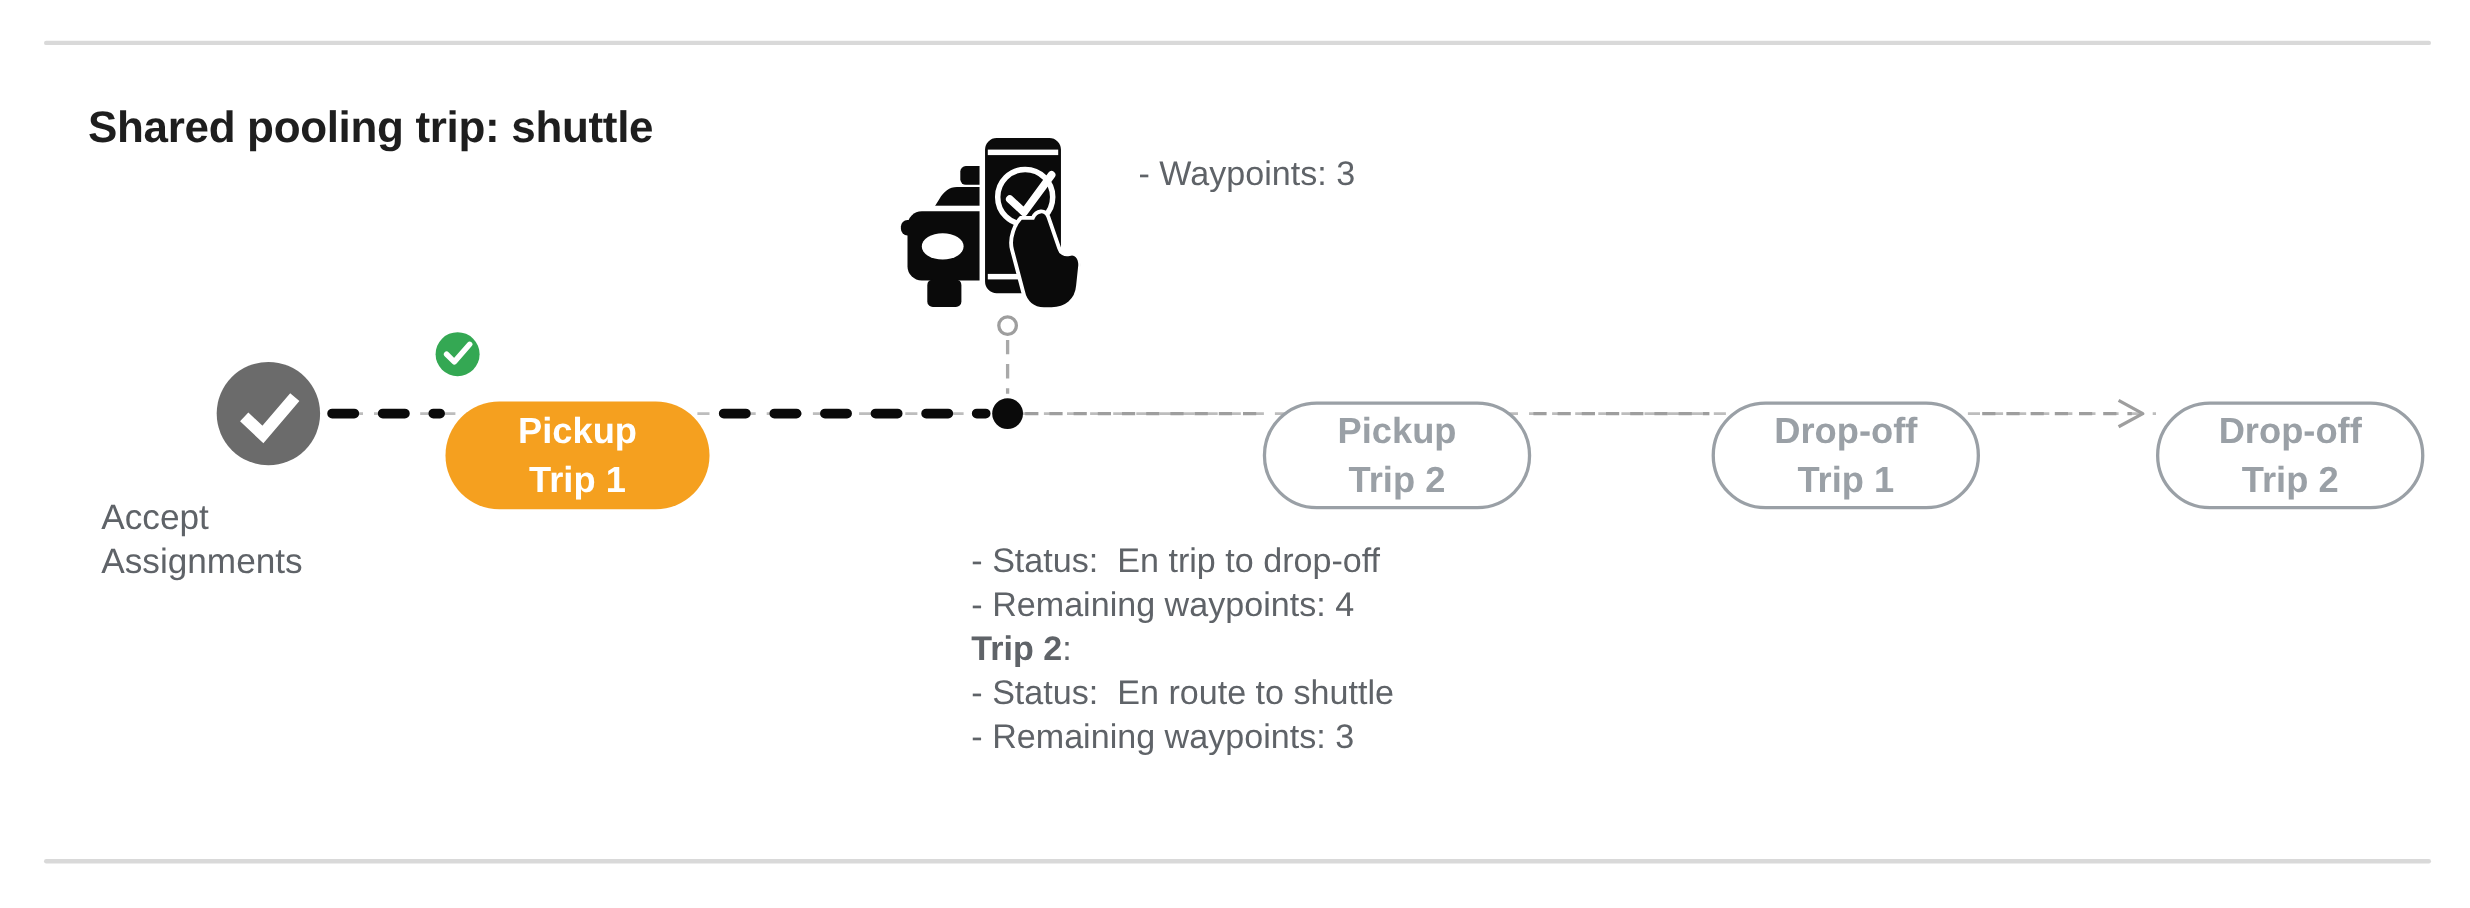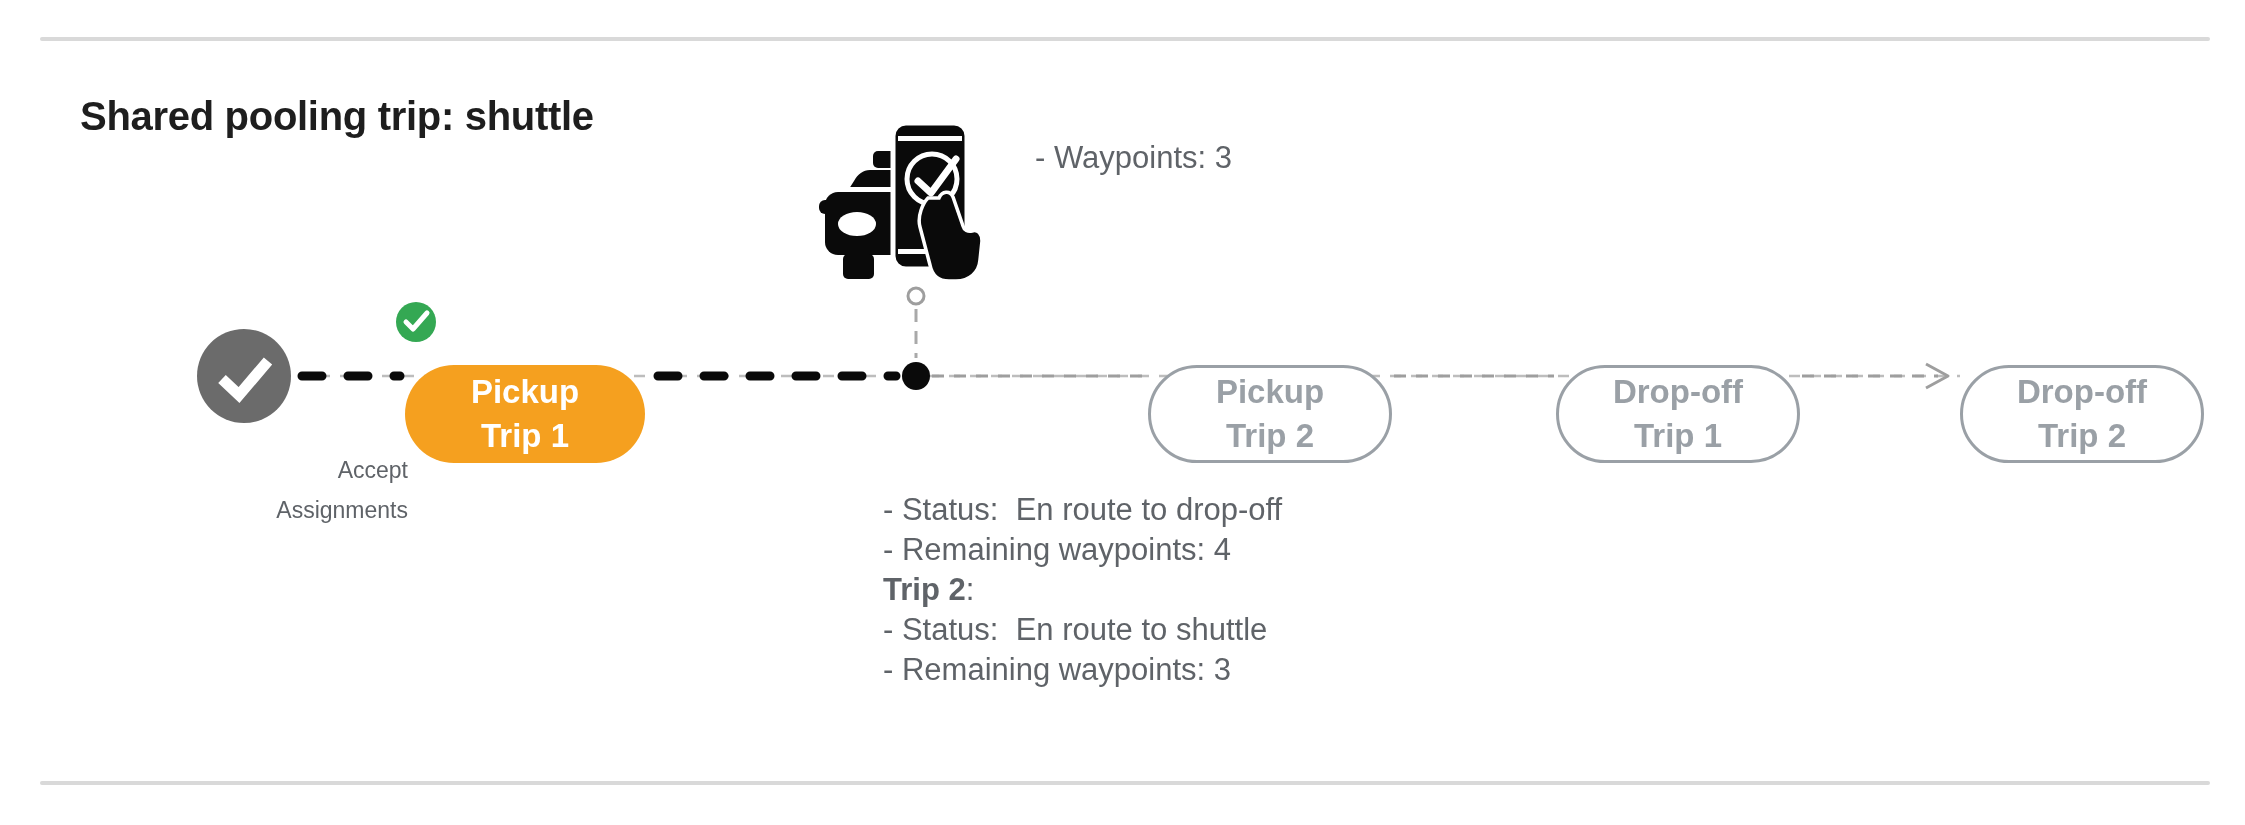--- a/index.html
+++ b/index.html
@@ -22,22 +22,22 @@
     letter-spacing:-0.3px;white-space:nowrap;margin:16px;
   }
   .connector-layer{position:absolute;left:0;top:0;width:2245px;height:825px;}
 
   .node-circle{
     position:absolute;left:197px;top:329px;width:94px;height:94px;
     border-radius:50%;background:#6b6b6b;
     display:flex;align-items:center;justify-content:center;
   }
   .node-label{
-    position:absolute;left:108px;top:450px;width:300px;
-    text-align:right;font-size:23px;line-height:40px;color:#5f6368;
+    position:absolute;left:92px;top:450px;width:300px;
+    text-align:left;font-size:32px;line-height:40px;color:#5f6368;
     white-space:pre-line;
   }
   .pill{
     position:absolute;top:327px;height:98px;border-radius:49px;
     display:flex;align-items:center;justify-content:center;
     text-align:center;font-weight:700;font-size:33px;line-height:44px;
     white-space:pre-line;box-sizing:border-box;margin-top:38px;
   }
   .pill.active{left:405px;width:240px;background:#f5a01f;color:#ffffff;}
   .pill.upcoming{background:#ffffff;border:3px solid #9aa0a6;color:#9aa0a6;width:244px;}
@@ -125,20 +125,20 @@
         <path d="M121,78 c3,-7 11,-8 14,-1 l10,29 c1,4 5,6 9,5 c6,-2 10,3 10,10 l-2,19 c-1,13 -11,21 -24,21 h-7 c-10,0 -17,-6 -19,-16 l-10,-38 c-3,-11 3,-24 8,-29 z" stroke="#ffffff" stroke-width="3.5"></path>
       </g>
     </svg>
   </div>
 
   <div class="info-block vehicle-info">
     <div class="info-line">- Waypoints: 3</div>
   </div>
 
   <div class="info-block trip-info">
-    <div class="info-line">- Status:  En route to drop-off</div>
+    <div class="info-line">- Status:  En trip to drop-off</div>
     <div class="info-line">- Remaining waypoints: 4</div>
     <div class="info-heading"><span class="b">Trip 2</span><span>:</span></div>
     <div class="info-line">- Status:  En route to shuttle</div>
     <div class="info-line">- Remaining waypoints: 3</div>
   </div>
 
 </div>
 
 </body></html>

